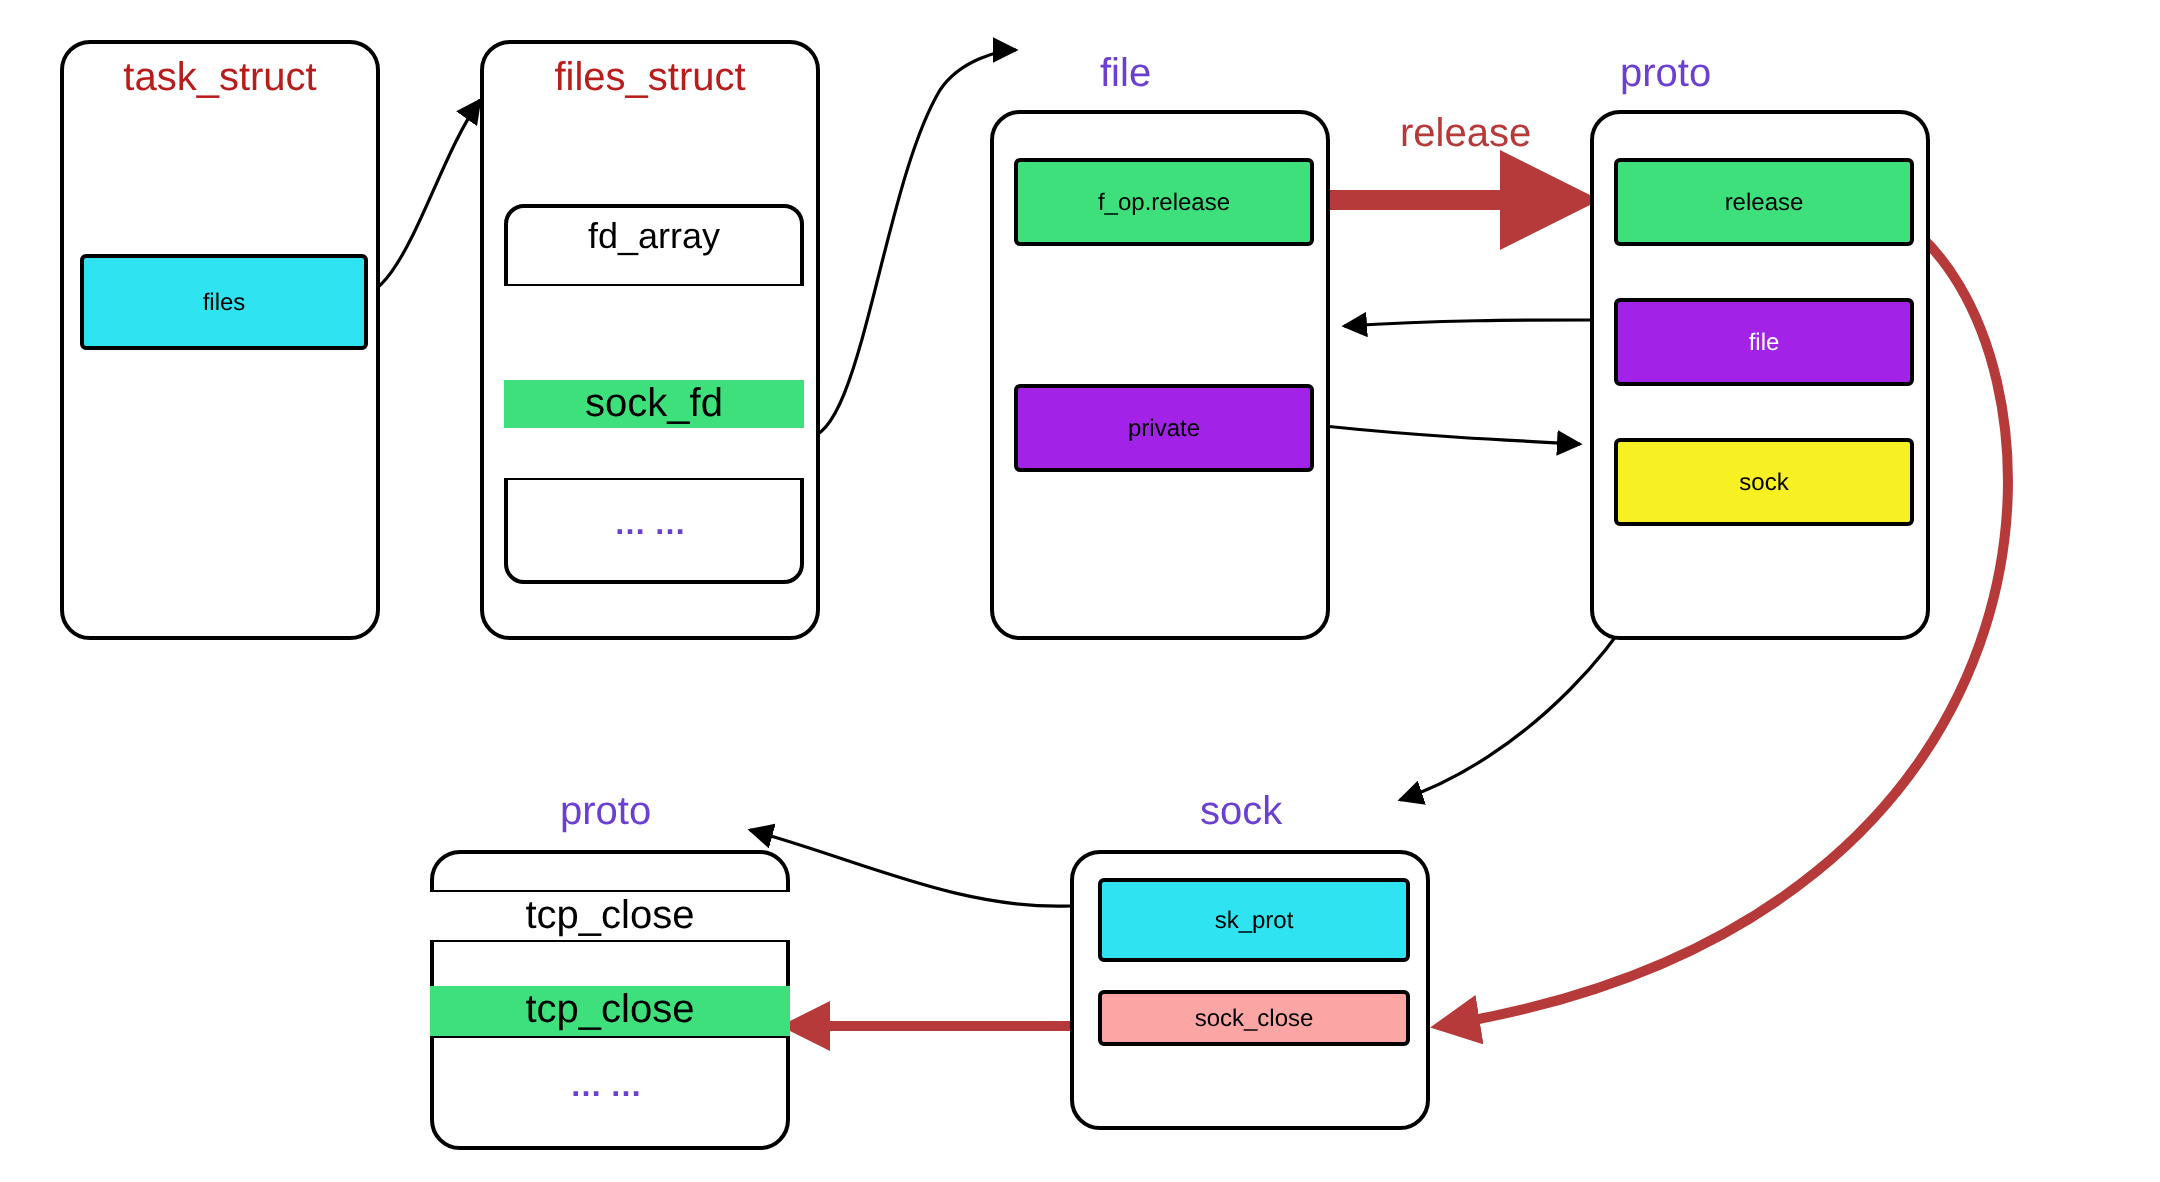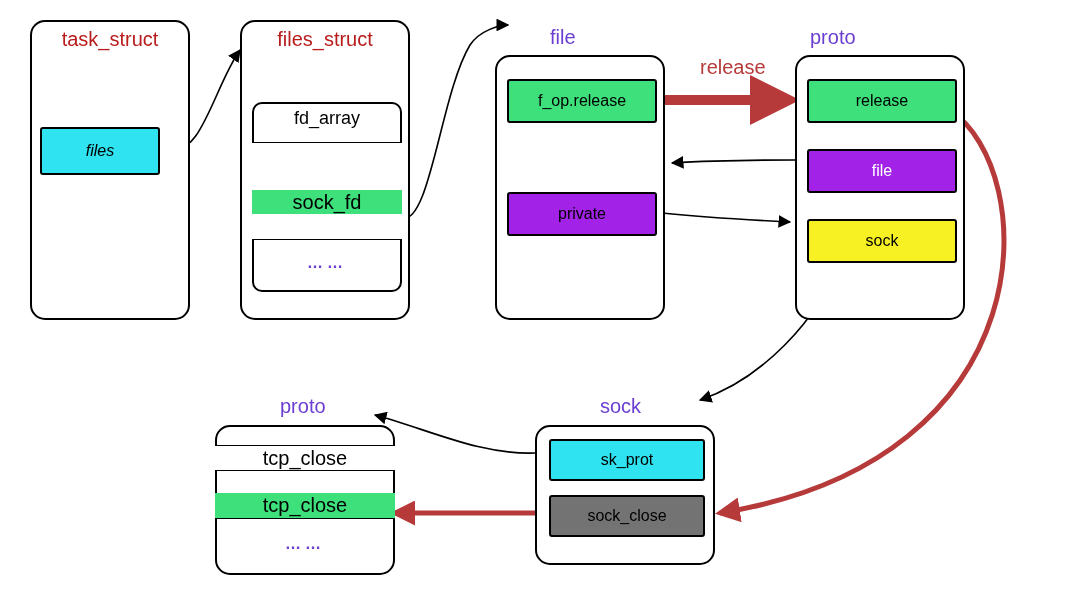--- a/index.html
+++ b/index.html
@@ -44,21 +44,21 @@
     font-weight: 500;
   }
   .pill {
     position: absolute;
     border: 2px solid #000;
     border-radius: 3px;
     box-sizing: border-box;
     display: flex;
     align-items: center;
     justify-content: center;
-    font-size: 16px;
+    font-size: 12px;
   }
   .row {
     position: absolute;
     left: -2px;
     right: -2px;
     border-top: 1.5px solid #000;
     border-bottom: 1.5px solid #000;
     box-sizing: border-box;
     display: flex;
     align-items: center;
@@ -118,21 +118,21 @@
 
     <path d="M535,453 C480,455 430,430 375,415" fill="none" stroke="#000" stroke-width="1.6" marker-end="url(#ah-thin)"></path>
 
     <path d="M950,110 C1040,170 1050,460 720,513" fill="none" stroke="#b63a3a" stroke-width="5" marker-end="url(#ah-red)"></path>
 
     <line x1="535" y1="513" x2="395" y2="513" stroke="#b63a3a" stroke-width="5" marker-end="url(#ah-red)"></line>
   </svg>
 
   <div class="box" style="left:30px; top:20px; width:160px; height:300px;">
     <div class="title">task_struct</div>
-    <div class="pill" style="left:8px; top:105px; width:120px; height:48px; background:#2fe4f0;font-style:italic;">files</div>
+    <div class="pill" style="left:8px; top:105px; width:144px; height:48px; background:#2fe4f0;">files</div>
   </div>
 
   <div class="box" style="left:240px; top:20px; width:170px; height:300px;">
     <div class="title">files_struct</div>
 
     <div class="inner-box" style="left:10px; top:80px; width:150px; height:190px;">
       <div class="title" style="font-size:18px; color:#000000; padding-top:4px;">fd_array</div>
 
       <div class="row nolabel" style="top:38px; height:26px;"></div>
       <div class="row nolabel" style="top:62px; height:26px; border-top:none;"></div>
@@ -153,21 +153,21 @@
   <div class="title-outside" style="left:810px; top:26px;">proto</div>
   <div class="box" style="left:795px; top:55px; width:170px; height:265px;">
     <div class="pill" style="left:10px; top:22px; width:150px; height:44px; background:#3de07a;">release</div>
     <div class="pill" style="left:10px; top:92px; width:150px; height:44px; background:#a322e8; color:#fff;">file</div>
     <div class="pill" style="left:10px; top:162px; width:150px; height:44px; background:#f7f023;">sock</div>
   </div>
 
   <div class="title-outside" style="left:600px; top:395px;">sock</div>
   <div class="box" style="left:535px; top:425px; width:180px; height:140px;">
     <div class="pill" style="left:12px; top:12px; width:156px; height:42px; background:#2fe4f0;">sk_prot</div>
-    <div class="pill" style="left:12px; top:68px; width:156px; height:42px; background:#737373;">sock_close</div>
+    <div class="pill" style="left:12px; top:68px; width:156px; height:28px; background:#fca5a5;">sock_close</div>
   </div>
 
   <div class="title-outside" style="left:280px; top:395px;">proto</div>
   <div class="box" style="left:215px; top:425px; width:180px; height:150px;">
     <div class="row" style="top:18px; height:26px;">tcp_close</div>
     <div class="row green" style="top:66px; height:26px; border-top:none;">tcp_close</div>
     <div class="ellipsis" style="top:108px;">……</div>
   </div>
 
 </div>

